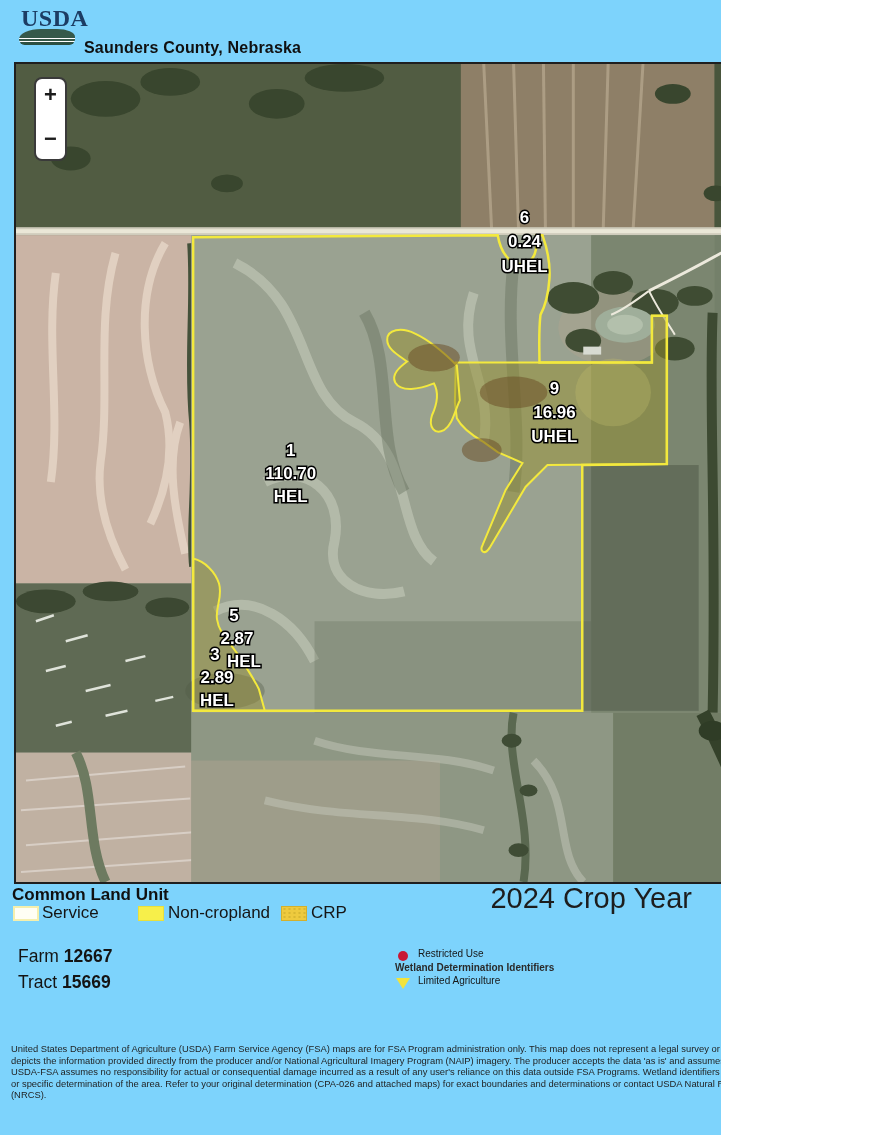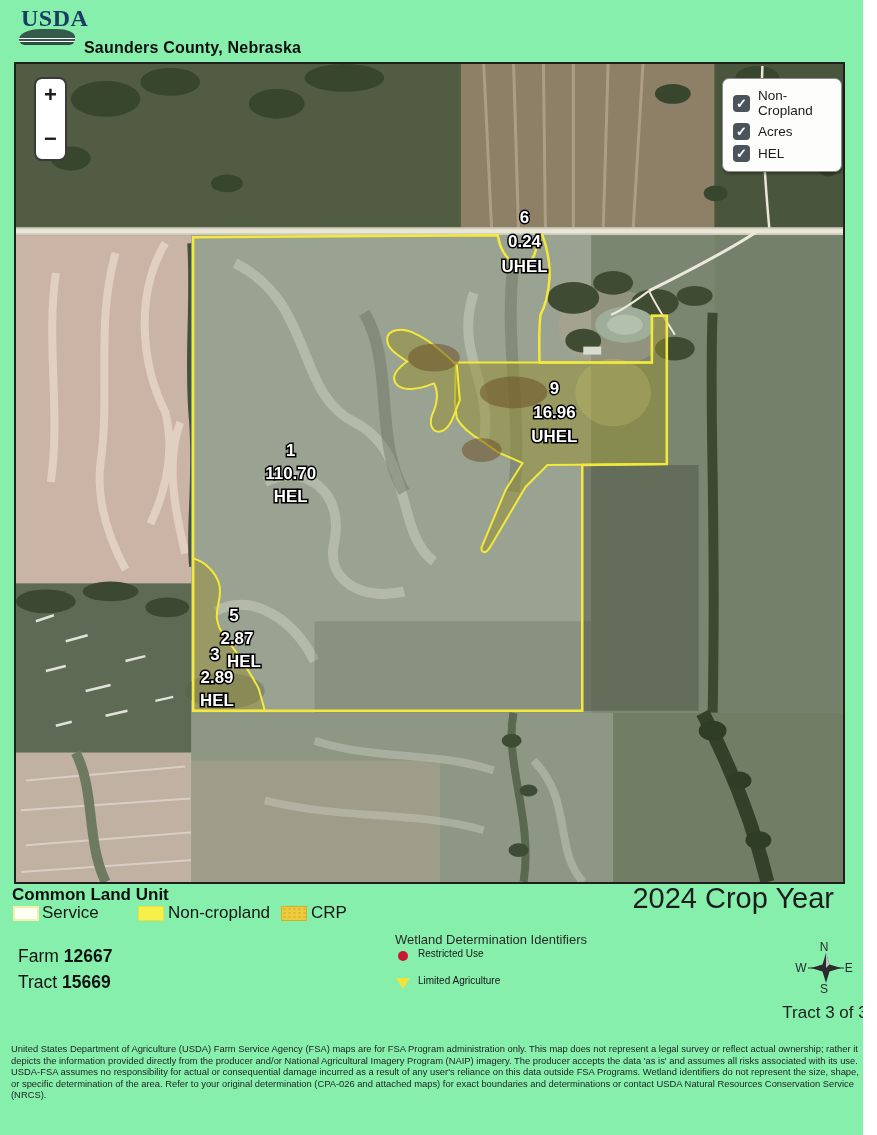--- a/index.html
+++ b/index.html
@@ -1,17 +1,17 @@
 <!DOCTYPE html>
 <html><head>
 <meta charset="utf-8">
 <style>
   * { margin:0; padding:0; box-sizing:border-box; }
   body { background:#ffffff; font-family:"Liberation Sans", sans-serif; }
-  .page { position:relative; width:863px; height:1135px; background:#86efac; overflow:hidden; }
+  .page { position:relative; width:721px; height:1135px; background:#7dd3fc; overflow:hidden; }
 
   
   .usda-logo { position:absolute; left:19px; top:5px; width:58px; height:44px; }
   .usda-text { position:absolute; left:2px; top:0; font-family:"Liberation Serif", serif; font-weight:bold; font-size:24px; color:#1c3c63; letter-spacing:0.5px; }
   .usda-swoosh { position:absolute; left:0; top:24px; width:56px; height:16px; background:#35594a; border-radius:55% 45% 8px 8px / 90% 70% 8px 8px;
     background-image:linear-gradient(#35594a 55%, #ffffff 55%, #ffffff 63%, #35594a 63%, #35594a 78%, #ffffff 78%, #ffffff 84%, #2c4f41 84%); }
   .doc-title { position:absolute; left:84px; top:39px; font-size:16px; font-weight:bold; color:#101010; letter-spacing:0.2px; }
 
   
   .map { position:absolute; left:14px; top:62px; width:831px; height:822px; border:2px solid #1f1f1f; background:#8a927f; }
@@ -33,21 +33,21 @@
   .clu-legend .sw { position:absolute; top:3px; width:26px; height:15px; }
   .sw-cropland { left:1px; background:#fffef4; border:2px solid #f5efad; }
   .sw-noncrop { left:126px; background:#f7ef4a; border:1px solid #e8e03c; }
   .sw-crp { left:269px; background:#eeca3e; border:1px solid #d3b02c;
     background-image:radial-gradient(#d9b832 1px, transparent 1.4px); background-size:5px 4px; }
   .clu-legend .sw-label { position:absolute; top:0; font-size:17px; color:#151515; }
   .lb-cropland { left:30px; } .lb-noncrop { left:156px; } .lb-crp { left:299px; }
 
   .crop-year { position:absolute; top:882px; right:29px; font-size:29px; color:#1d1d1d; }
 
-  .wetland-title { position:absolute; left:395px; top:932px; font-size:13px; color:#2a2a2a; }
+  .wetland-title { position:absolute; left:395px; top:962px; font-size:10px; color:#2a2a2a;font-weight:bold; }
   .wl-row { position:absolute; left:396px; width:330px; height:18px; }
   .wl-icon { position:absolute; left:0; top:2px; width:14px; height:14px; }
   .icon-circle { left:2px; width:10px; height:10px; border-radius:50%; background:#c81836; top:3px; }
   .icon-triangle { width:0; height:0; border-left:7px solid transparent; border-right:7px solid transparent; border-top:11px solid #f2e33c; top:3px; }
   .icon-square { left:2px; width:11px; height:11px; background:#2f7d48; top:3px; }
   .wl-label { position:absolute; left:22px; top:0; font-size:10px; color:#161616; }
 
   .farm-line { position:absolute; left:18px; font-size:17.5px; color:#141414; }
   .farm-line b { font-weight:bold;margin-top:8px; }
 

